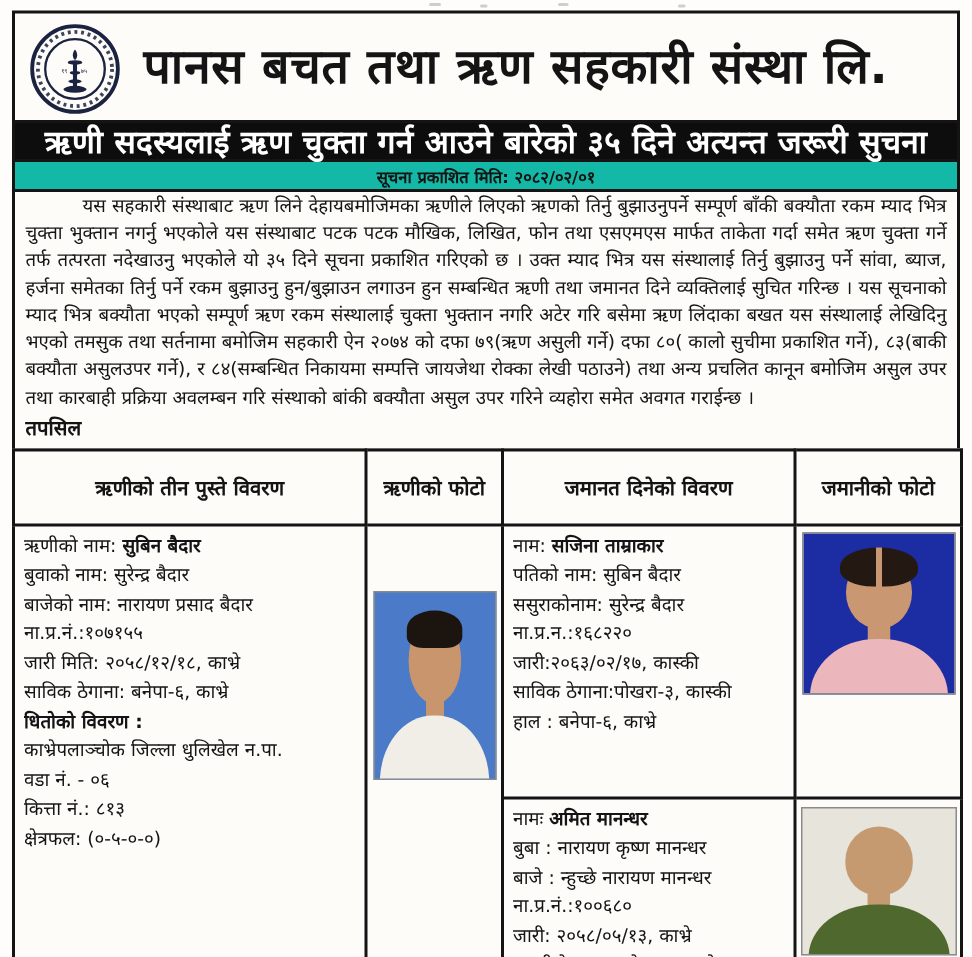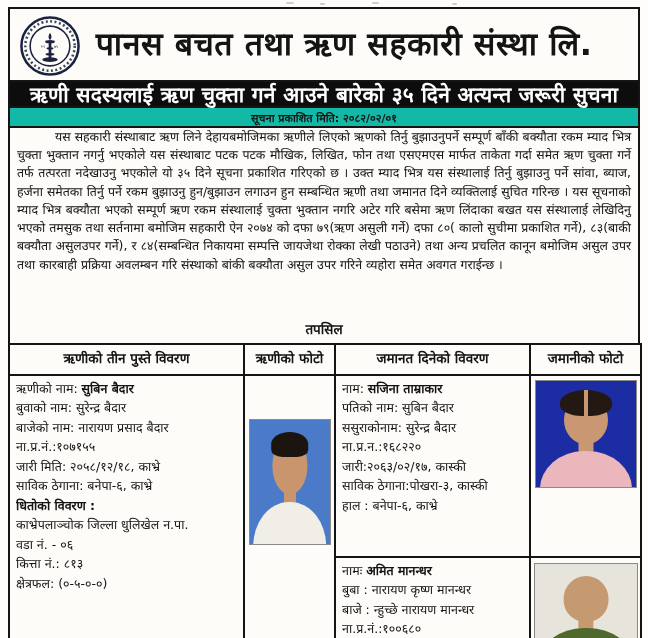--- a/index.html
+++ b/index.html
@@ -42,31 +42,31 @@
   }
 
   
   .body-box {
     margin-top:-2px; border:2px solid #141414; background:#fdfcf9;
     padding:0 7px 2px 7px;
   }
   .body-text {
     font-size:12.4px; line-height:1.47; text-align:justify; text-indent:38px;
   }
-  .tapasil { text-align:center; font-size:13.5px; font-weight:bold; padding:2px 0 3px;margin-top:44px; }
+  .tapasil { font-size:13.5px; font-weight:bold; padding:2px 0 3px; }
 
   
   table.detail-table {
     margin-top:-2px; width:632px; table-layout:fixed;
     border-collapse:collapse; background:#fdfcf9;
   }
   .detail-table th, .detail-table td {
     border:2px solid #141414; vertical-align:top; padding:3px 6px;
   }
-  .detail-table th { font-size:13.5px; font-weight:bold; text-align:center; padding:4px 2px; height:31px; }
+  .detail-table th { font-size:13.5px; font-weight:bold; text-align:center; padding:15px 2px; height:31px; }
   .detail-table td { font-size:12.5px; }
   tr.row-g1 td { height:182px; }
   tr.row-g2 td { height:106px; }
   .line { line-height:1.56; white-space:nowrap; overflow:hidden; }
   .line .b { font-weight:bold; }
 
   
   .photo { position:relative; overflow:hidden; border:1px solid #8a8a8a;
            background:var(--pbg,#ccc); margin:0 auto; }
   .photo .head { position:absolute; left:50%; transform:translateX(-50%);

